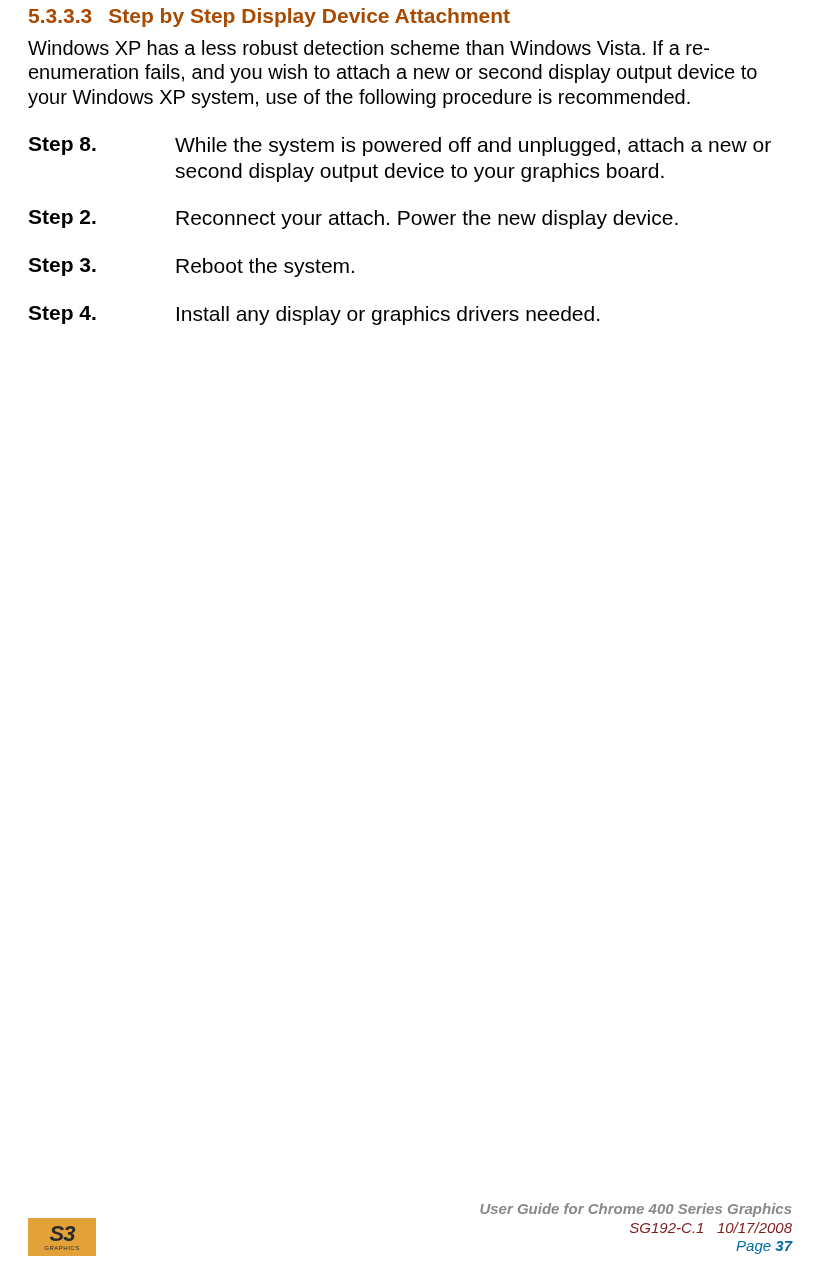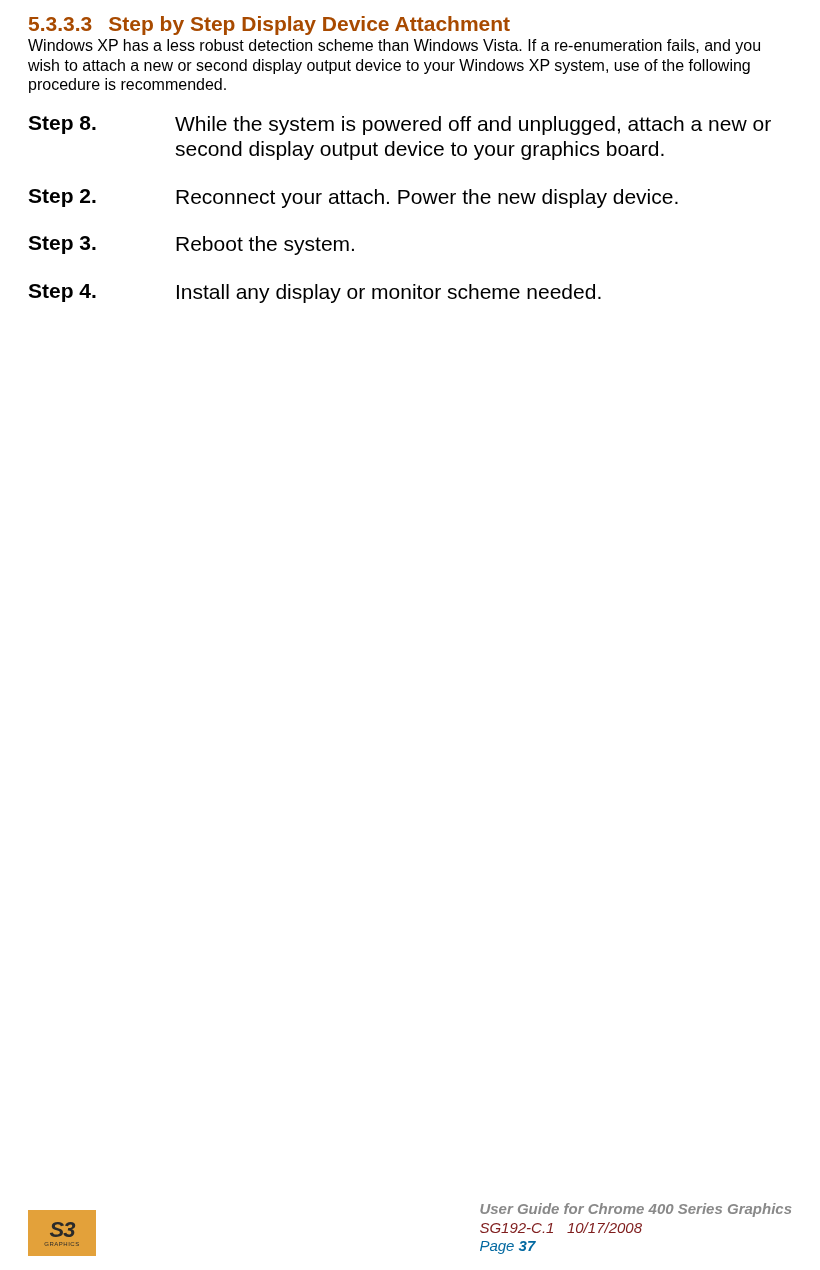--- a/index.html
+++ b/index.html
@@ -13,31 +13,31 @@
       background: #ffffff;
       font-family: Arial, Helvetica, sans-serif;
       color: #000000;
       position: relative;
       padding: 0 28px;
     }
     .section-heading {
       font-size: 21px;
       font-weight: bold;
       color: #a84a00;
-      margin-bottom: 0;
-      padding-top: 12px;
+      margin-bottom: 8px;
+      padding-top: 4px;
     }
     .section-heading .section-number {
       margin-right: 16px;
     }
     .intro-paragraph {
-      font-size: 16px;
+      font-size: 20px;
       color: #000000;
       line-height: 1.22;
-      margin-bottom: 16px;
+      margin-bottom: 23px;
     }
     .steps-container {
       display: table;
       width: 100%;
     }
     .step-row {
       display: table-row;
     }
     .step-label {
       display: table-cell;
@@ -61,21 +61,21 @@
       position: absolute;
       bottom: 14px;
       left: 28px;
       right: 28px;
       display: flex;
       justify-content: space-between;
       align-items: flex-end;
     }
     .footer-logo {
       width: 68px;
-      height: 46px;
+      height: 38px;
       background: #e3a13a;
       display: flex;
       flex-direction: column;
       justify-content: center;
       align-items: center;
       position: relative;
     }
     .footer-logo-text {
       font-size: 22px;
       font-weight: bold;
@@ -85,21 +85,21 @@
       letter-spacing: -1px;
     }
     .footer-logo-subtext {
       font-size: 6px;
       color: #2a2a2a;
       letter-spacing: 0.5px;
       margin-top: 0;
       line-height: 1;
     }
     .footer-right {
-      text-align: left;
+      text-align: right;
     }
     .footer-title {
       font-size: 15px;
       font-weight: bold;
       font-style: italic;
       color: #898989;
       line-height: 1.25;
     }
     .footer-meta {
       font-size: 15px;
@@ -134,21 +134,21 @@
   <div class="step-row">
     <div class="step-label">Step 2.</div>
     <div class="step-text">Reconnect your attach. Power the new display device.</div>
   </div>
   <div class="step-row">
     <div class="step-label">Step 3.</div>
     <div class="step-text">Reboot the system.</div>
   </div>
   <div class="step-row">
     <div class="step-label">Step 4.</div>
-    <div class="step-text">Install any display or monitor scheme needed.</div>
+    <div class="step-text">Install any display or graphics drivers needed.</div>
   </div>
 </div>
 
 <div class="footer">
   <div class="footer-logo">
     <div class="footer-logo-text">S3</div>
     <div class="footer-logo-subtext">GRAPHICS</div>
   </div>
   <div class="footer-right">
     <div class="footer-title">User Guide for Chrome 400 Series Graphics</div>

